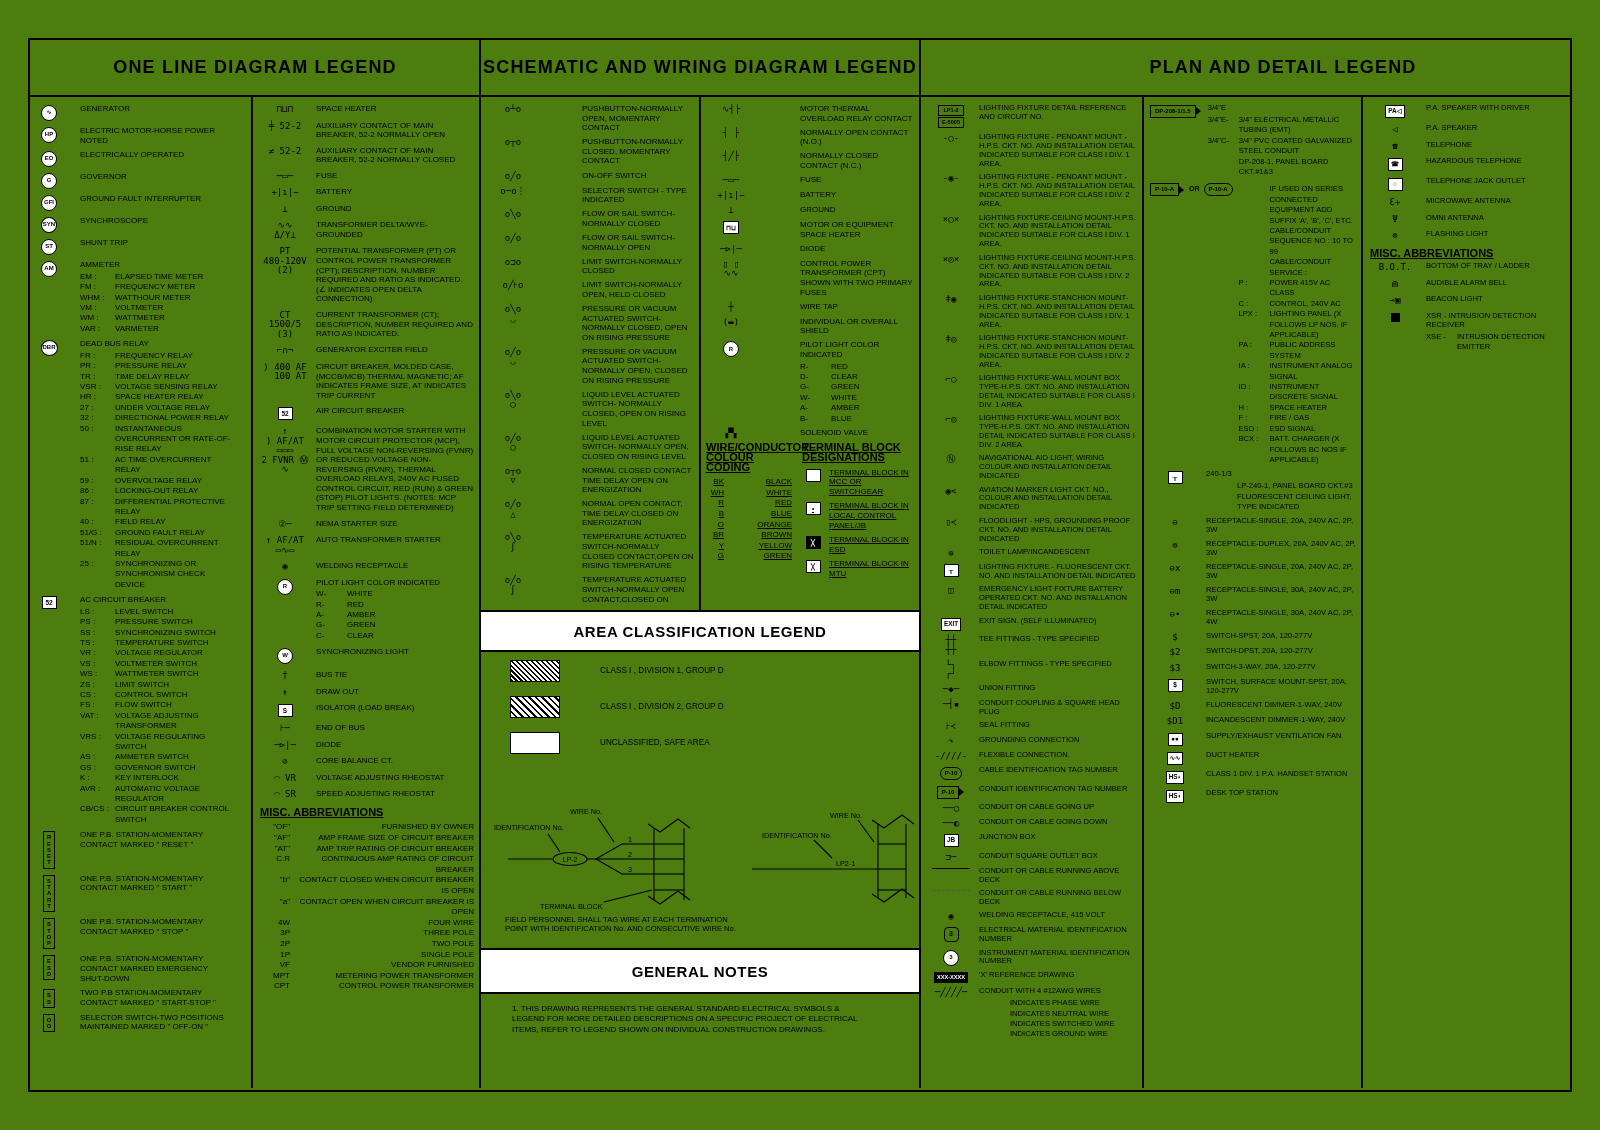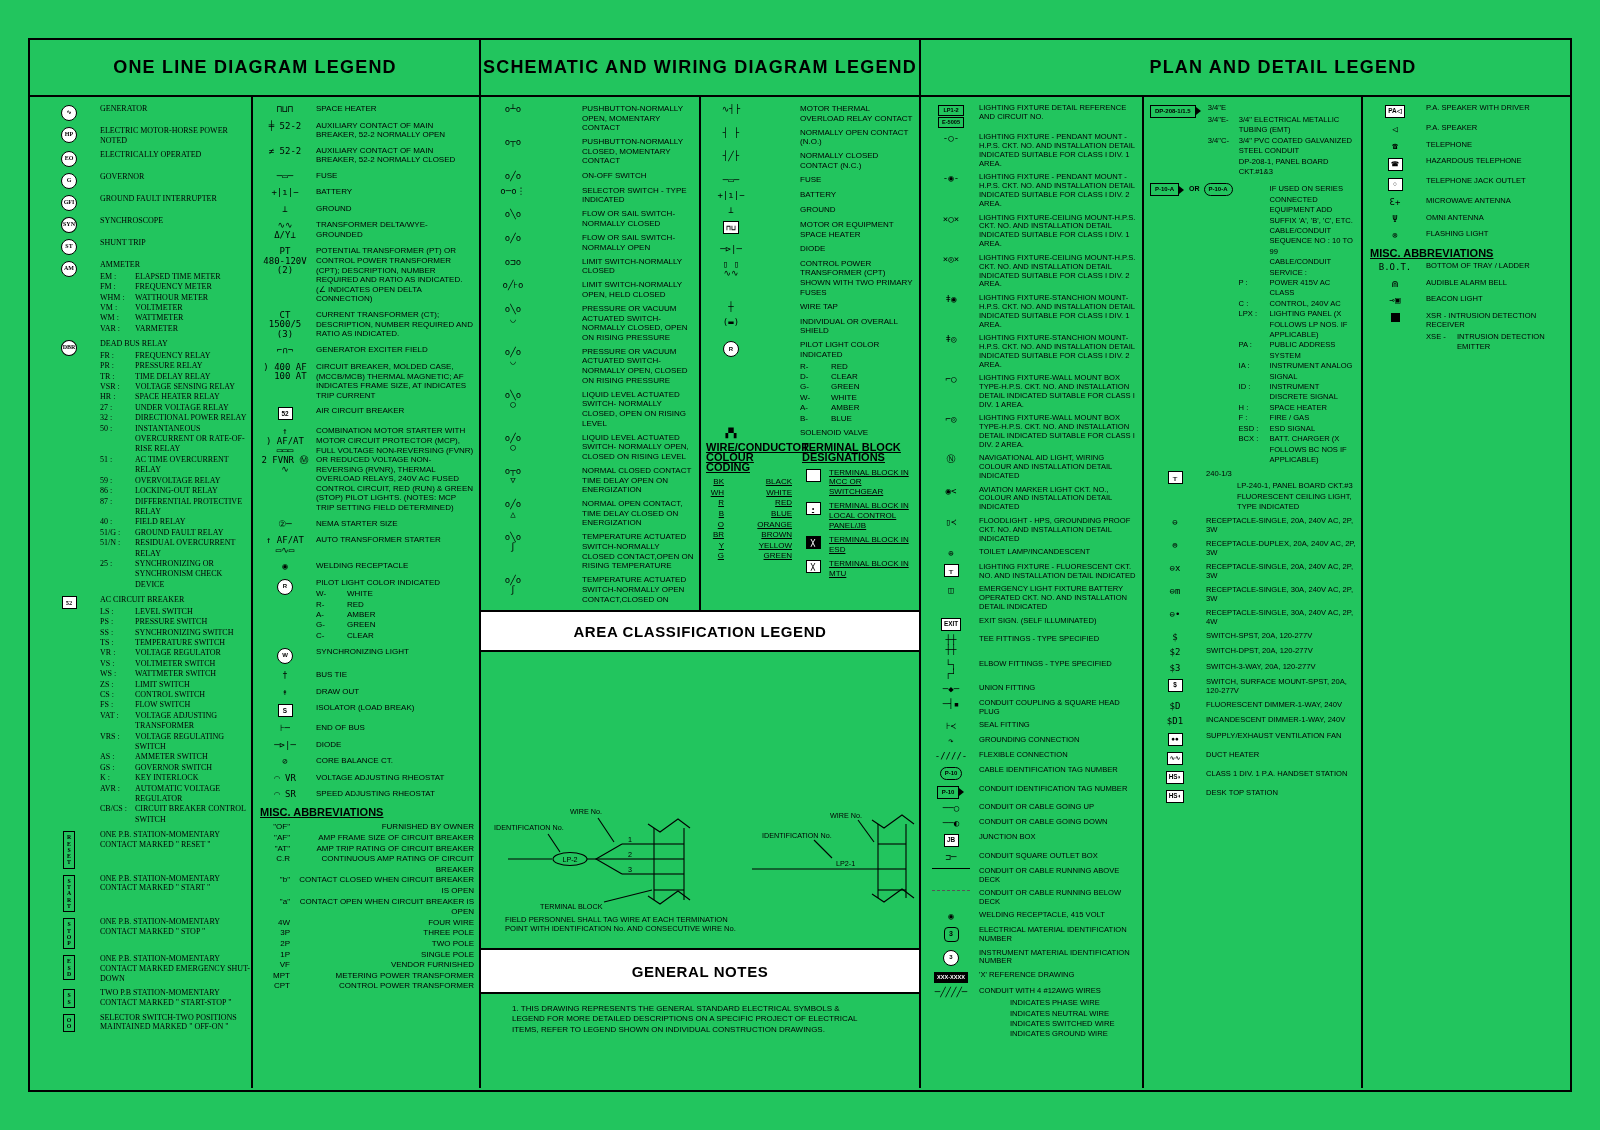--- a/index.html
+++ b/index.html
@@ -1,16 +1,16 @@
 <!DOCTYPE html>
 <html><head>
 <meta charset="utf-8">
 <style>
   html,body{margin:0;padding:0;background:#fff;}
-  .page{position:relative;width:1600px;height:1130px;background:#22c55e;font-family:"Liberation Sans",sans-serif;color:#000;}
+  .page{position:relative;width:1600px;height:1130px;background:#4d7c0f;font-family:"Liberation Sans",sans-serif;color:#000;}
   .frame{position:absolute;left:28px;top:38px;width:1540px;height:1050px;border:2.5px solid #000;}
   .vline{position:absolute;width:2px;background:#000;}
   .titlebar-cell{position:absolute;top:40px;height:55px;display:flex;align-items:center;justify-content:center;
     font-size:18px;font-weight:700;letter-spacing:1.2px;}
   .hline-titles{position:absolute;left:28px;top:95px;width:1542px;height:2px;background:#000;}
   .subheader{position:absolute;background:#fff;border-top:2px solid #000;border-bottom:2px solid #000;
     display:flex;align-items:center;justify-content:center;font-weight:700;font-size:15px;letter-spacing:0.6px;}
   .col{position:absolute;font-size:8px;line-height:9.6px;overflow:hidden;}
   .lg-row{display:flex;gap:6px;margin-bottom:6px;align-items:flex-start;}
   .lg-sym{width:50px;flex:none;display:flex;align-items:center;justify-content:center;padding-top:1px;gap:2px;}
@@ -90,21 +90,21 @@
   </div>
   <div class="hline-titles"></div>
 
   <div class="vline" style="left:479px;top:38px;height:1050px;"></div>
   <div class="vline" style="left:919px;top:38px;height:1050px;"></div>
   <div class="vline" style="left:251px;top:97px;height:991px;"></div>
   <div class="vline" style="left:699px;top:97px;height:513px;"></div>
   <div class="vline" style="left:1142px;top:97px;height:991px;"></div>
   <div class="vline" style="left:1361px;top:97px;height:991px;"></div>
 
-  <div id="ol-c1" class="col" style="left:44px;top:104px;width:208px;height:982px;font-family:Liberation Serif, serif;">
+  <div id="ol-c1" class="col" style="left:24px;top:104px;width:208px;height:982px;">
       <div class="lg-row">
         <div class="lg-sym">
           <span class="s-circle">∿</span>
         </div>
         <div class="lg-right">
           <div class="lg-label">GENERATOR</div>
         </div>
       </div>
       <div class="lg-row">
         <div class="lg-sym">
@@ -1086,20 +1086,34 @@
               </div>
             </div>
           </div>
       </div>
     </div>
   </div>
 
   <div class="subheader" style="left:481px;top:610px;width:438px;height:38px;">
     <span>AREA CLASSIFICATION LEGEND</span>
   </div>
+  <div class="col" style="left:510px;top:660px;width:400px;height:96px;" id="area-list">
+      <div class="area-row">
+        <span class="s-swatch-dense"></span>
+        <span class="area-label">CLASS I , DIVISION 1, GROUP D</span>
+      </div>
+      <div class="area-row">
+        <span class="s-swatch-diag"></span>
+        <span class="area-label">CLASS I , DIVISION 2, GROUP D</span>
+      </div>
+      <div class="area-row">
+        <span class="s-swatch-blank"></span>
+        <span class="area-label">UNCLASSIFIED, SAFE AREA</span>
+      </div>
+    </div>
 
   <svg style="position:absolute;left:492px;top:802px;" width="240" height="112" viewBox="0 0 240 112">
     <g stroke="#000" stroke-width="1.1" fill="none">
       <line x1="106" y1="16" x2="122" y2="40"></line>
       <line x1="56" y1="32" x2="68" y2="50"></line>
       <line x1="16" y1="57" x2="60" y2="57"></line>
       <ellipse cx="78" cy="57" rx="17" ry="6.5"></ellipse>
       <line x1="95" y1="57" x2="104" y2="57"></line>
       <polyline points="130,42 104,57 130,72"></polyline>
       <line x1="104" y1="57" x2="130" y2="57"></line>

